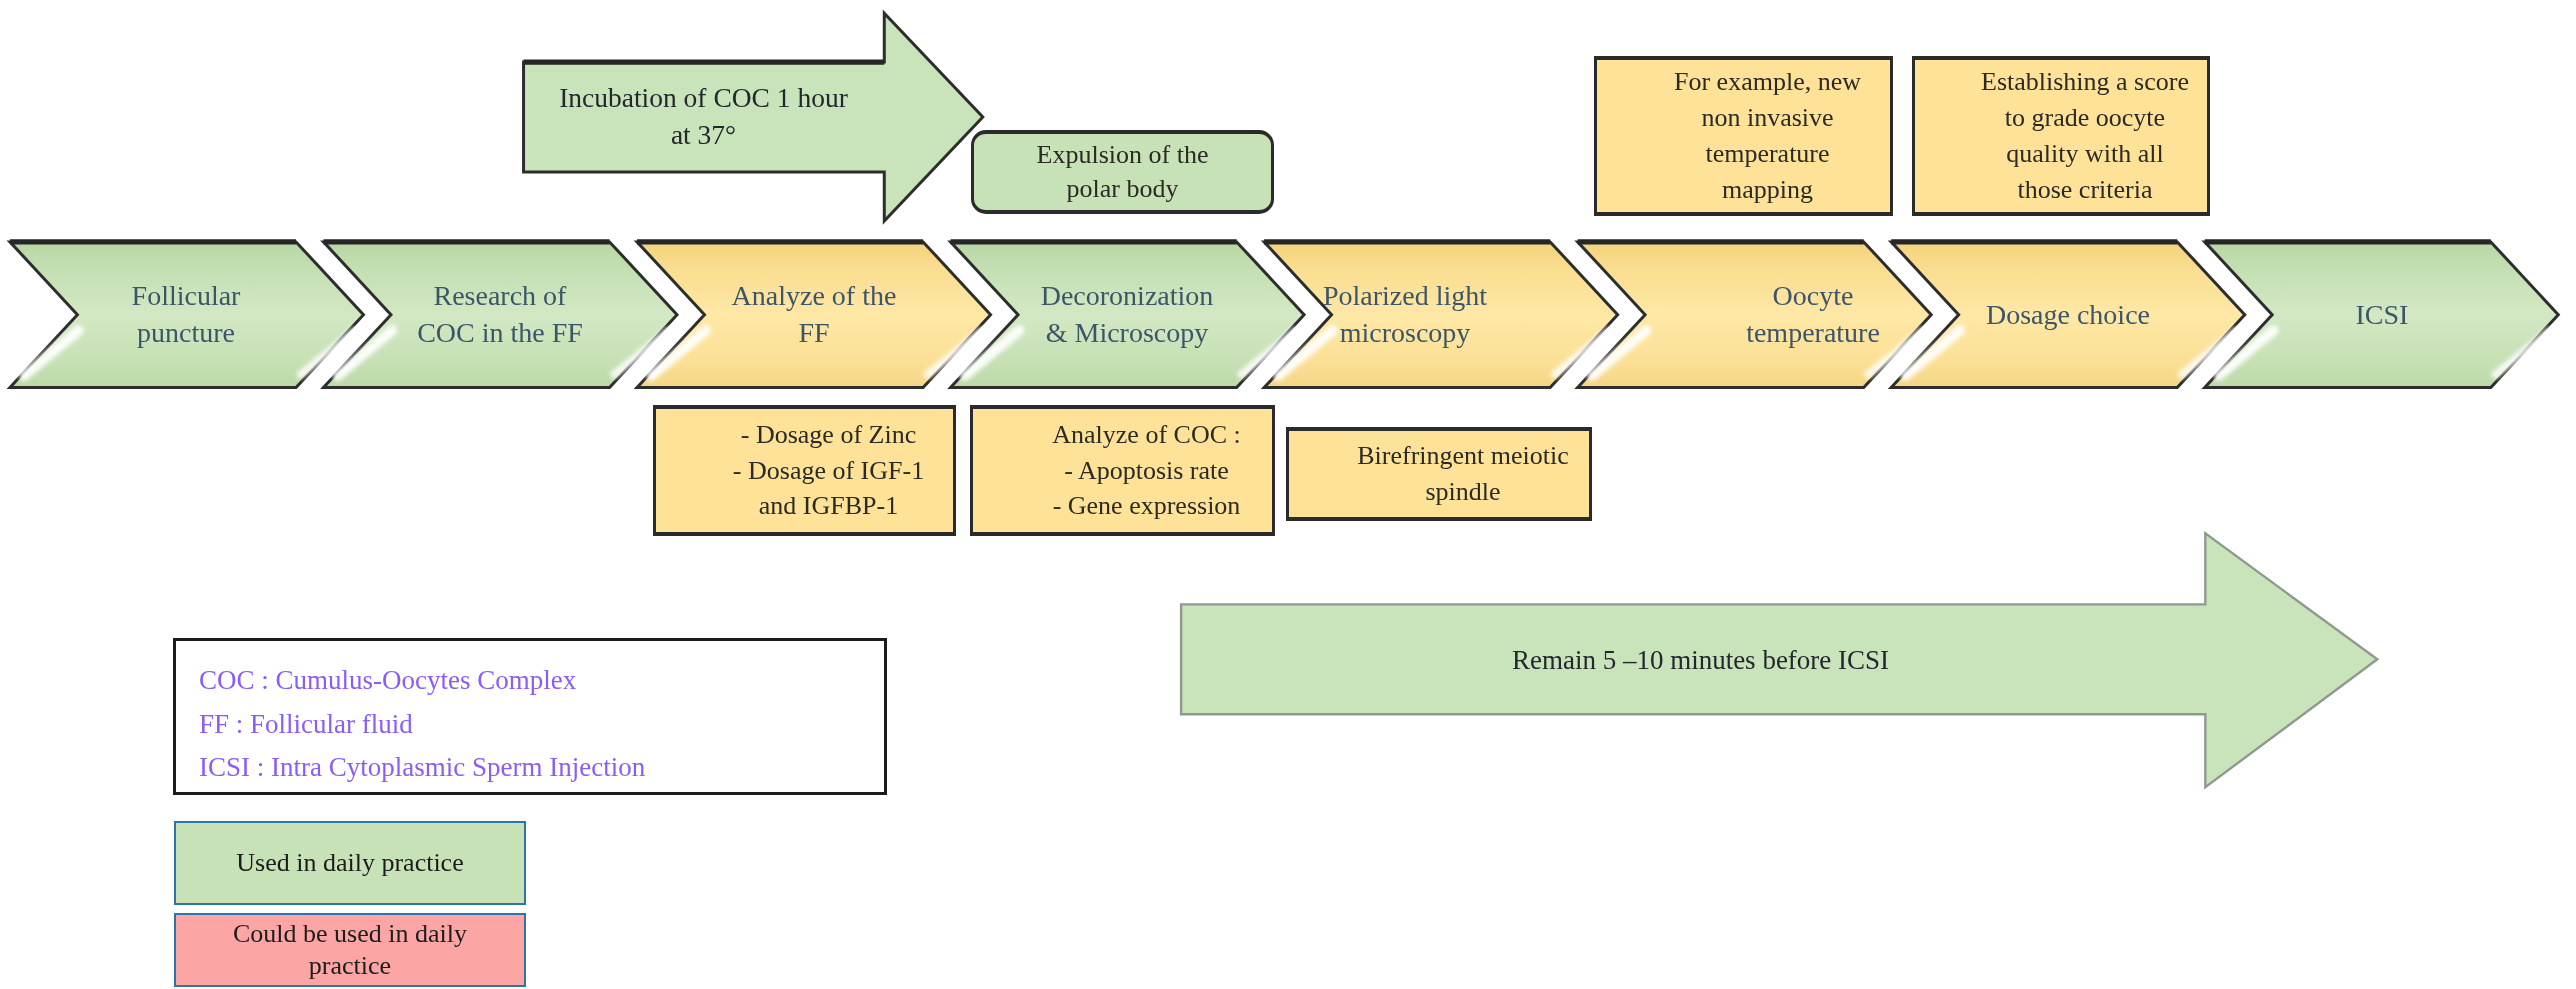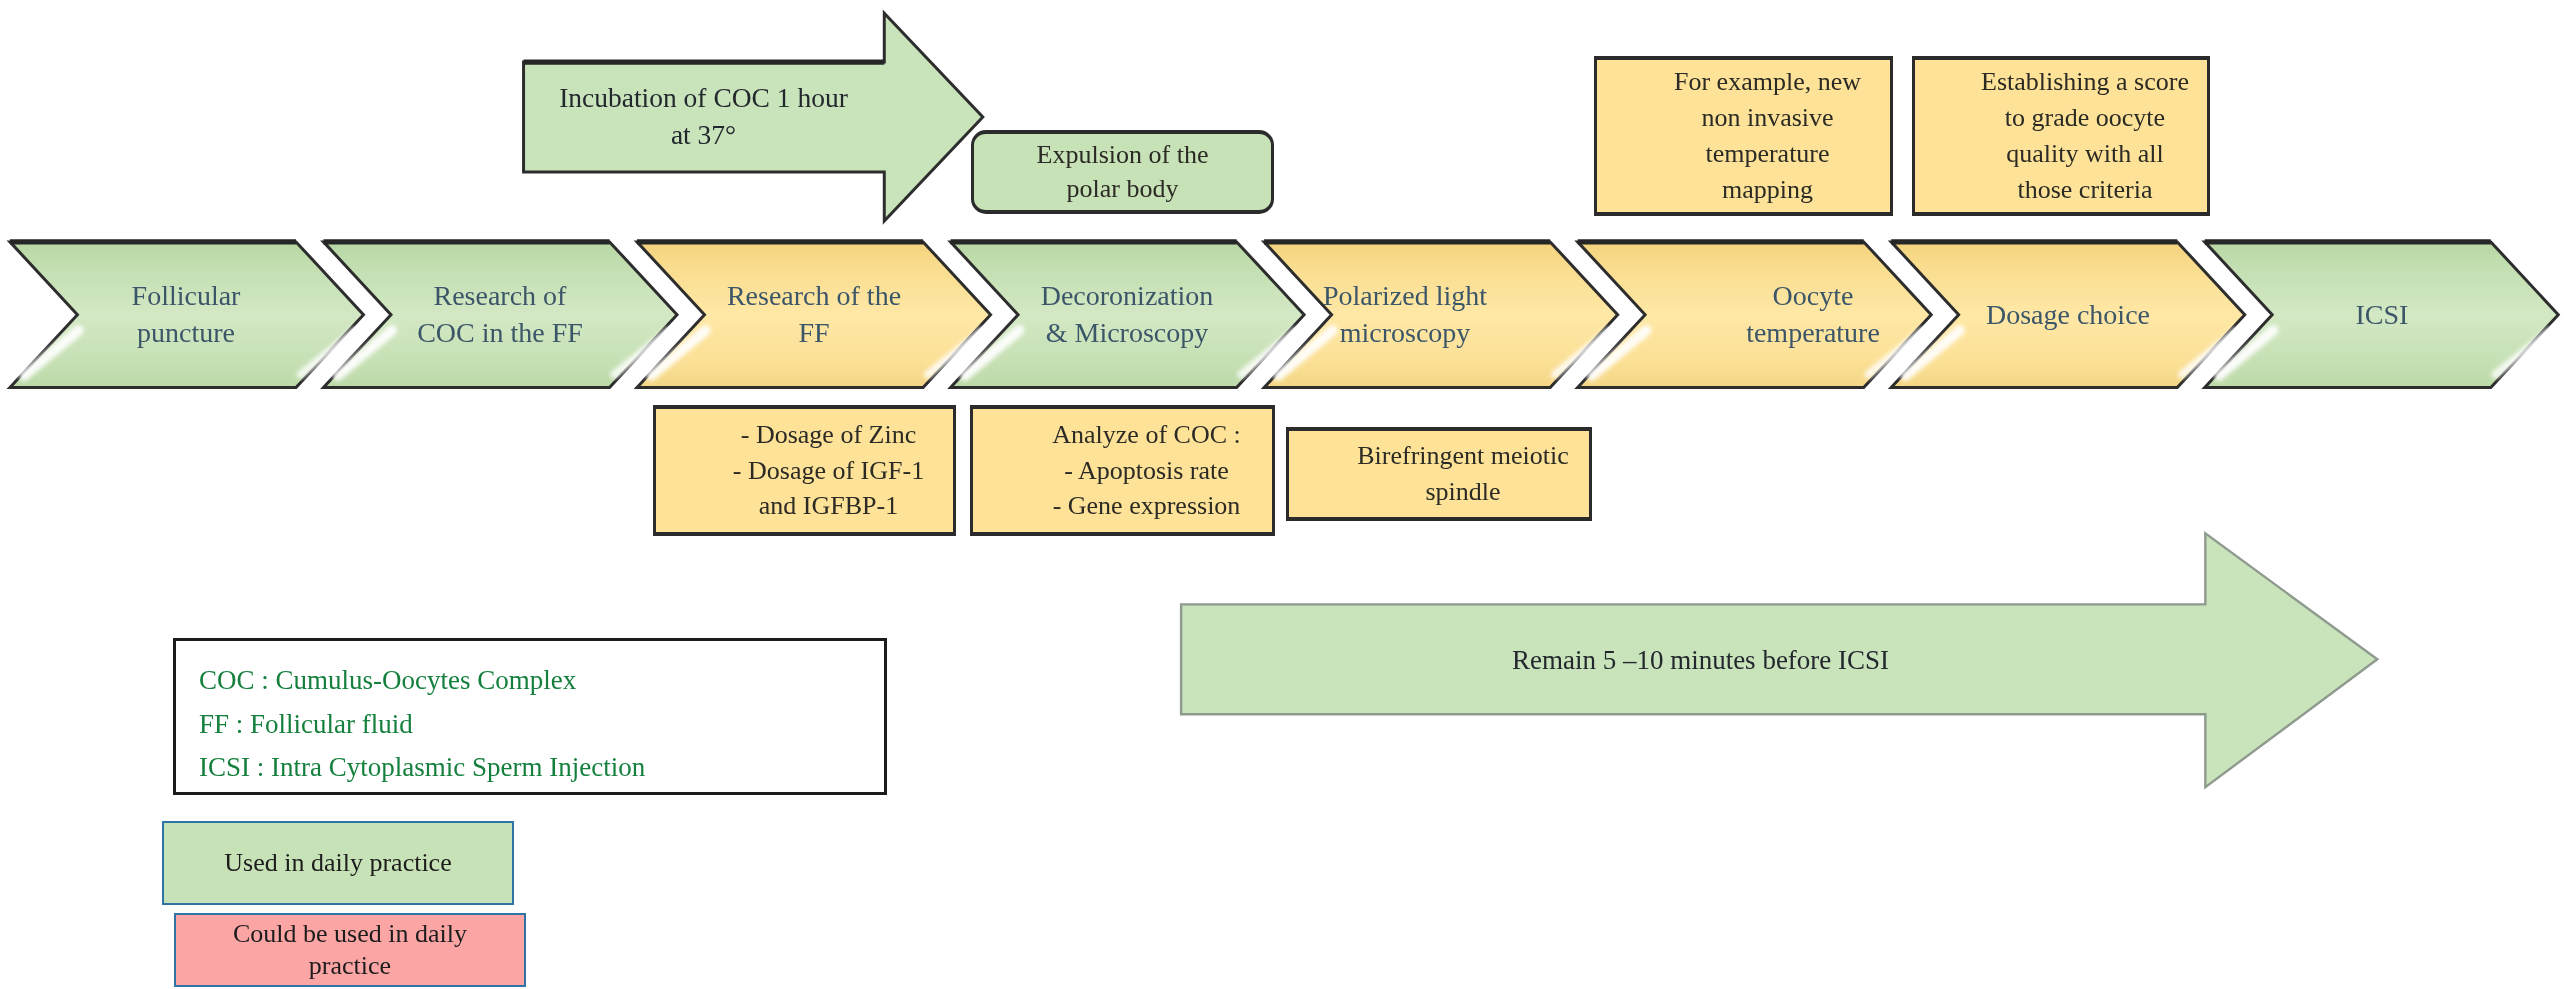--- a/index.html
+++ b/index.html
@@ -14,21 +14,21 @@
   .arrow-label { font-size: 27.5px; line-height: 1.34; color: #23282e; }
 
   .note { position: absolute; display: flex; align-items: center; justify-content: center;
           text-align: center; white-space: pre-line; box-sizing: border-box;
           border: 3px solid #2b2b2b; border-top-width: 4.8px; border-bottom-width: 4.2px;
           font-size: 26px; line-height: 1.38; color: #2b2a24; }
   .note-green  { background: #c8e2b8; }
   .note-yellow { background: #fde298; padding-left: 48px; }
 
   .legend-abbrev { position: absolute; background: #ffffff; border: 3.6px solid #1c1c1c;
-                   box-sizing: border-box; font-size: 27px; line-height: 1.62; color: #15803d;
+                   box-sizing: border-box; font-size: 27px; line-height: 1.62; color: #8b5cf6;
                    padding: 18px 12px 0 23px; white-space: pre-line; text-align: left; }
   .legend-chip { position: absolute; border: 2.4px solid #2e74a8; box-sizing: border-box;
                  display: flex; align-items: center; justify-content: center; text-align: center;
                  white-space: pre-line; font-size: 26px; line-height: 1.25; color: #1c1c1c; }
   .legend-chip-daily     { background: #c8e2b8; }
   .legend-chip-potential { background: #fca5a5; }
 </style>
 </head>
 <body>
 
@@ -123,21 +123,21 @@
   <div class="float-label arrow-label" style="left:535px; top:62px; width:337px; height:110px;">Incubation of COC 1 hour
 at 37°</div>
 
   <div class="float-label arrow-label" style="left:1195px; top:605px; width:1011px; height:110px; font-size:27px;">Remain 5 –10 minutes before ICSI</div>
 
   <div id="chevron-labels">
       <div class="float-label step-label" style="left: 45px; top: 242px; width: 282px; height: 146px;">Follicular
 puncture</div>
       <div class="float-label step-label" style="left: 359px; top: 242px; width: 282px; height: 146px;">Research of
 COC in the FF</div>
-      <div class="float-label step-label" style="left: 673px; top: 242px; width: 282px; height: 146px;">Research of the
+      <div class="float-label step-label" style="left: 673px; top: 242px; width: 282px; height: 146px;">Analyze of the
 FF</div>
       <div class="float-label step-label" style="left: 986px; top: 242px; width: 282px; height: 146px;">Decoronization
 &amp; Microscopy</div>
       <div class="float-label step-label" style="left: 1264px; top: 242px; width: 282px; height: 146px;">Polarized light
 microscopy</div>
       <div class="float-label step-label" style="left: 1672px; top: 242px; width: 282px; height: 146px;">Oocyte
 temperature</div>
       <div class="float-label step-label" style="left: 1927px; top: 242px; width: 282px; height: 146px;">Dosage choice</div>
       <div class="float-label step-label" style="left: 2241px; top: 242px; width: 282px; height: 146px;">ICSI</div>
     </div>
@@ -163,18 +163,18 @@
 - Apoptosis rate
 - Gene expression</div>
 
   <div class="note note-yellow" style="left:1286px; top:427px; width:306px; height:94px;">Birefringent meiotic
 spindle</div>
 
   <div class="legend-abbrev" style="left:173px; top:638px; width:714px; height:157px;">COC : Cumulus-Oocytes Complex
 FF : Follicular fluid
 ICSI : Intra Cytoplasmic Sperm Injection</div>
 
-  <div class="legend-chip legend-chip-daily" style="left:162px; top:821px; width:352px; height:84px;">Used in daily practice</div>
+  <div class="legend-chip legend-chip-daily" style="left:174px; top:821px; width:352px; height:84px;">Used in daily practice</div>
 
   <div class="legend-chip legend-chip-potential" style="left:174px; top:913px; width:352px; height:74px;">Could be used in daily
 practice</div>
 </div>
 
 
 </body></html>

